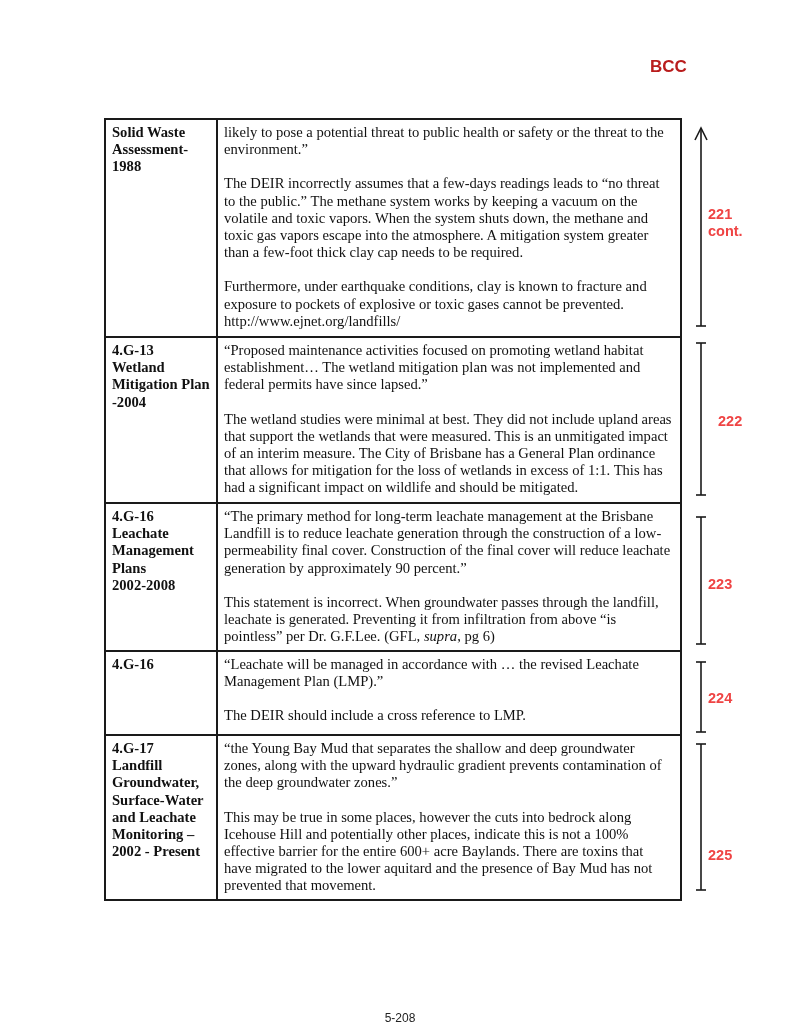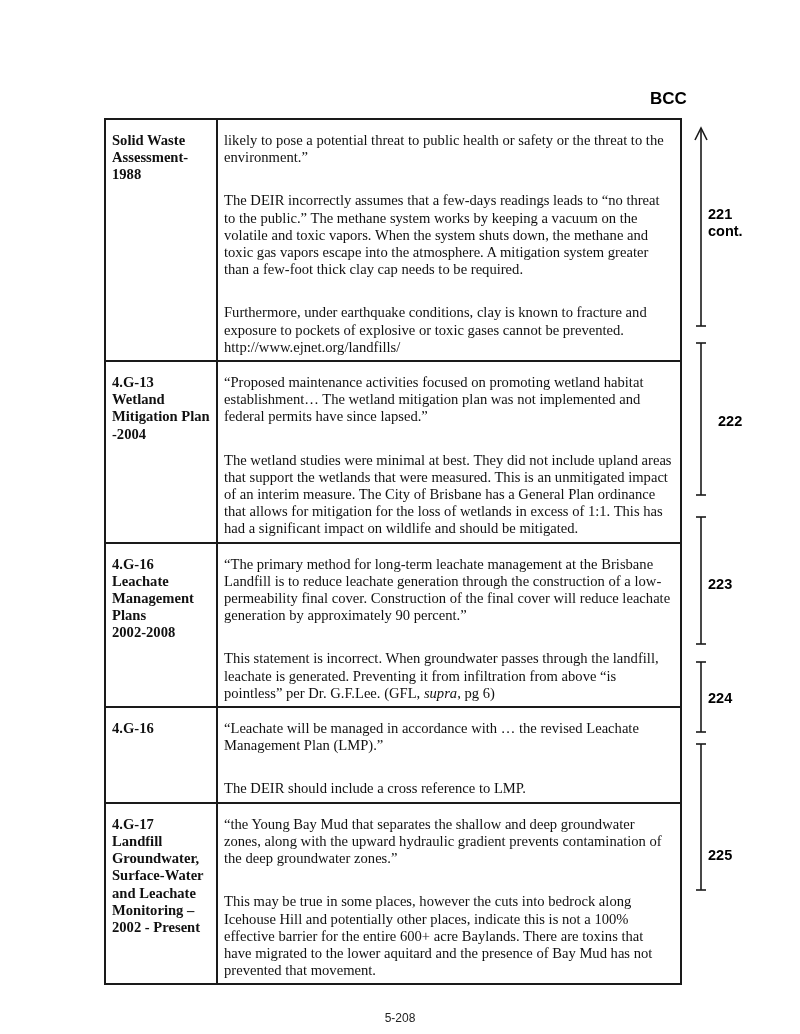--- a/index.html
+++ b/index.html
@@ -1,39 +1,39 @@
 <!DOCTYPE html>
 <html><head>
   <meta charset="utf-8">
   <style>
     html, body { margin: 0; padding: 0; background: #ffffff; }
     body { width: 800px; height: 1034px; position: relative; overflow: hidden; color: #111; }
     .header-code {
       position: absolute; left: 650px; top: 57px;
-      font-family: "Liberation Sans", sans-serif; font-weight: bold; font-size: 17px; color: #000000; margin-top: 32px;
+      font-family: "Liberation Sans", sans-serif; font-weight: bold; font-size: 17px; color: #b91c1c;
     }
     table.comments {
       position: absolute; left: 104px; top: 118px; width: 578px;
       border-collapse: collapse;
       font-family: "Liberation Serif", serif; font-size: 14.6px; line-height: 17.2px;
     }
     table.comments td {
-      border: 2px solid #1a1a1a; vertical-align: top; padding: 12px 6px 4px 6px;
+      border: 2px solid #1a1a1a; vertical-align: top; padding: 4px 6px 4px 6px;
     }
     td.ref { width: 98px; font-weight: bold; }
     td.body p { margin: 0; }
-    td.body p + p { margin-top: 26px; }
+    td.body p + p { margin-top: 17px; }
     .quote { }
     .em { font-style: italic; }
     .markers {
       position: absolute; left: 690px; top: 0; width: 100px; height: 1034px;
     }
     .marker-label {
       position: absolute; font-family: "Liberation Sans", sans-serif; font-weight: bold;
-      font-size: 14.5px; line-height: 17px; color: #000000;
+      font-size: 14.5px; line-height: 17px; color: #ef4444;
     }
     .page-number {
       position: absolute; left: 0; width: 800px; top: 971px; text-align: center;
       font-family: "Liberation Sans", sans-serif; font-size: 12px; color: #222; margin-top: 40px;
     }
   </style>
 </head>
 <body>
 
 <div class="header-code">BCC</div>

